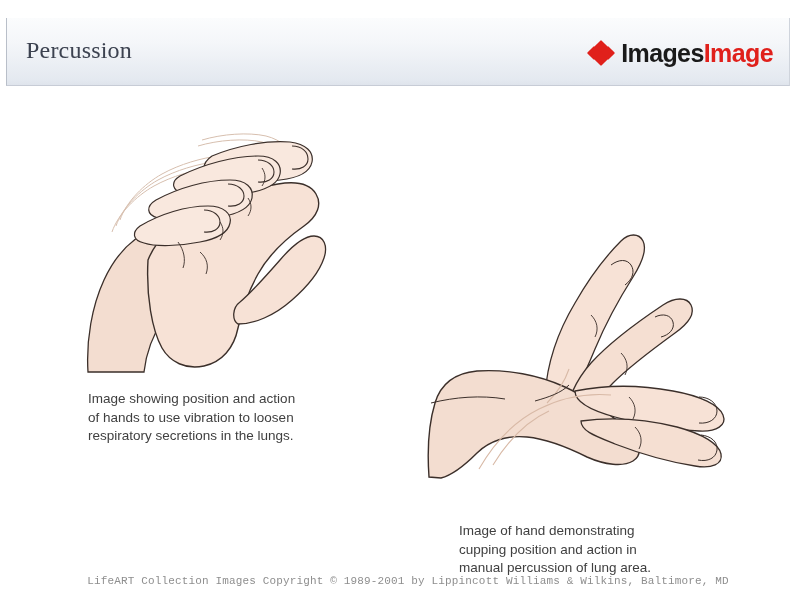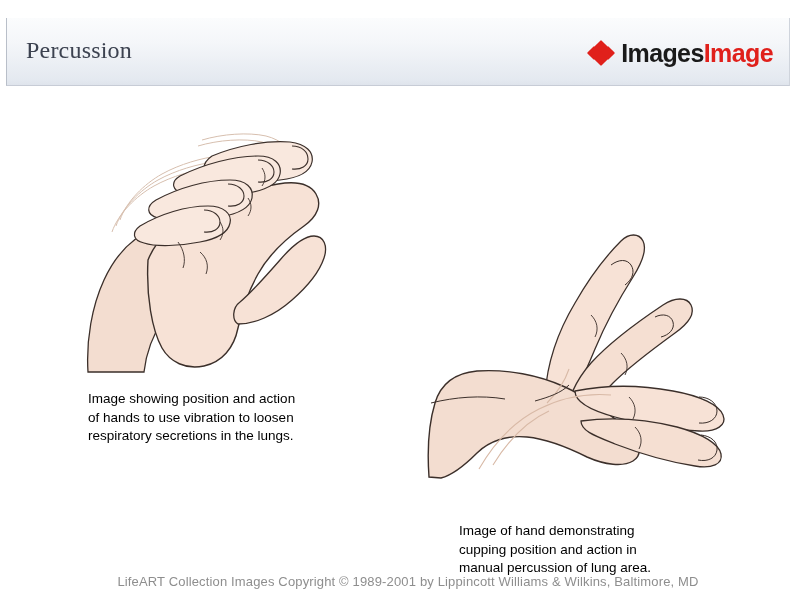--- a/index.html
+++ b/index.html
@@ -96,35 +96,35 @@
     height: 255px;
   }
   .illustration svg { display: block; width: 100%; height: 100%; }
 
   
   .caption {
     position: absolute;
     font-family: "Liberation Sans", sans-serif;
     font-size: 13.5px;
     line-height: 18.5px;
-    color: #000000;
+    color: #404040;
     white-space: pre-line;
   }
   #caption-vibration { left: 88px;  top: 390px; width: 270px; }
   #caption-cupping   { left: 459px; top: 494px; width: 250px; margin-top: 28px; }
 
   
   #footer-copyright {
     position: absolute;
     left: 16px;
     right: 0;
     top: 576px;
     text-align: center;
-    font-family: Liberation Sans, sans-serif;
-    font-size: 13px;
+    font-family: Liberation Mono, monospace;
+    font-size: 11px;
     line-height: 11px;
     color: #8e8e8e;
     letter-spacing: 0.15px;
   }
 </style>
 </head>
 <body>
 
 <div id="header-bar">
 

